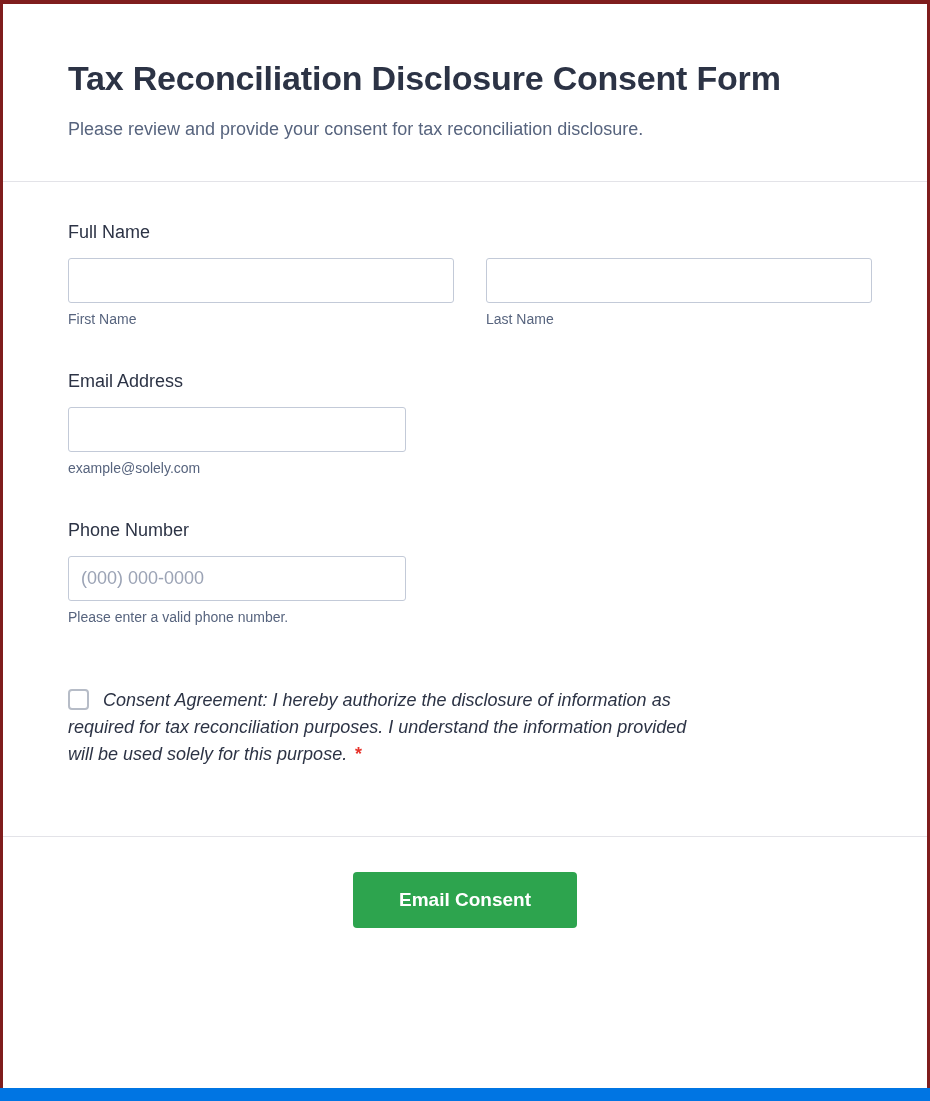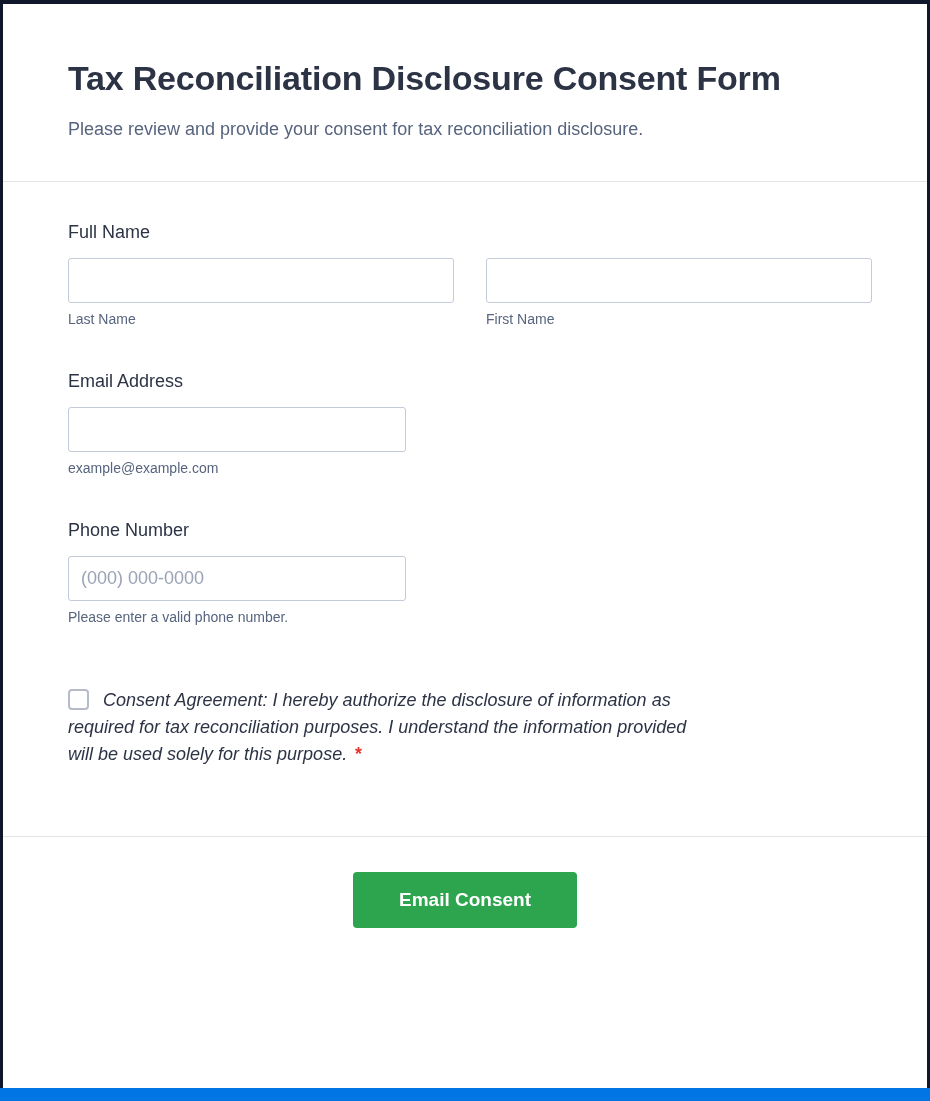--- a/index.html
+++ b/index.html
@@ -6,21 +6,21 @@
   html, body { margin: 0; padding: 0; }
   body {
     font-family: "Liberation Sans", sans-serif;
     background: #e9ebf2;
     width: 930px;
   }
   .page {
     position: relative;
     width: 930px;
     height: 1101px;
-    background: #0f172a;
+    background: #7f1d1d;
     overflow: hidden;
   }
   .card {
     position: absolute;
     top: 4px;
     left: 3px;
     right: 3px;
     bottom: 13px;
     background: #ffffff;
   }
@@ -159,33 +159,33 @@
       <p class="form-subtitle">Please review and provide your consent for tax reconciliation disclosure.</p>
     </header>
 
     <hr class="divider">
 
     <section class="field first">
       <label class="field-label">Full Name</label>
       <div class="name-row">
         <div class="name-col">
           <input type="text" class="text-input" value="" style="">
-          <div class="sublabel">Last Name</div>
+          <div class="sublabel">First Name</div>
         </div>
         <div class="name-col">
           <input type="text" class="text-input" value="" style="">
-          <div class="sublabel">First Name</div>
+          <div class="sublabel">Last Name</div>
         </div>
       </div>
     </section>
 
     <section class="field">
       <label class="field-label">Email Address</label>
       <input type="text" class="text-input half" value="" style="">
-      <div class="sublabel">example@example.com</div>
+      <div class="sublabel">example@solely.com</div>
     </section>
 
     <section class="field">
       <label class="field-label">Phone Number</label>
       <input type="text" class="text-input half" placeholder="(000) 000-0000" style="">
       <div class="sublabel">Please enter a valid phone number.</div>
     </section>
 
     <section class="field consent">
       <span class="checkbox" role="checkbox" aria-checked="false"></span><span>Consent Agreement: I hereby authorize the disclosure of information as required for tax reconciliation purposes. I understand the information provided will be used solely for this purpose.</span><span class="required-marker">*</span>

